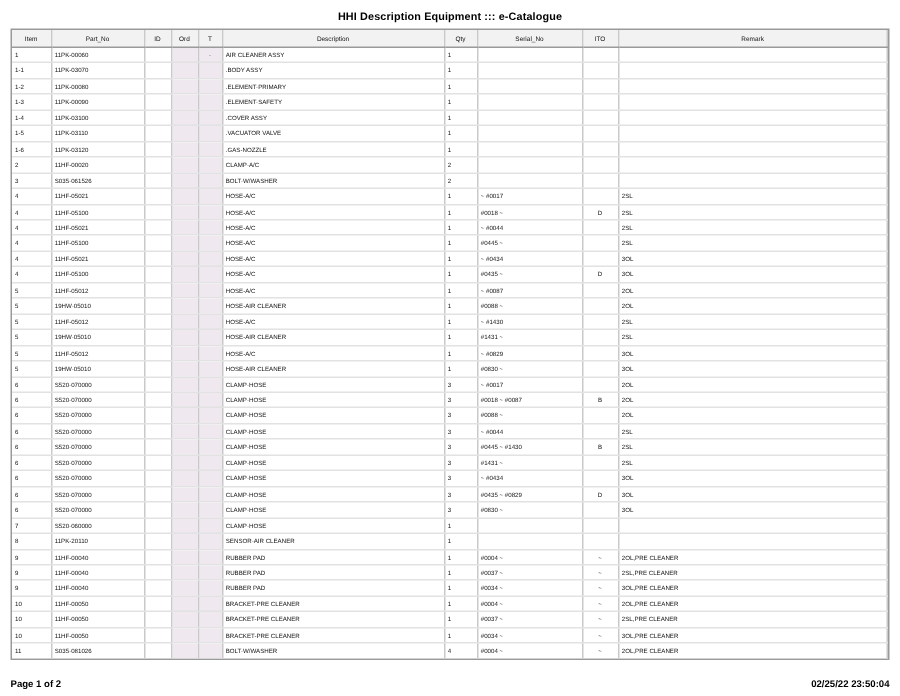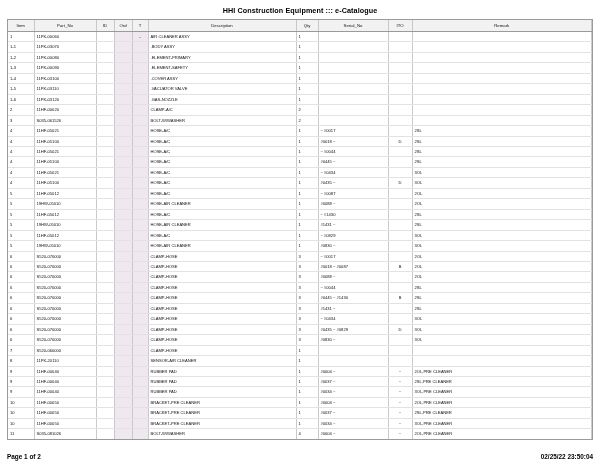--- a/index.html
+++ b/index.html
@@ -103,21 +103,21 @@
     color: #000;
   }
   .footer .left { font-size: 6.4px; }
   .footer .right { font-size: 6.4px; }
 </style>
 </head>
 <body>
 
 <div class="page">
 
-  <div class="doc-title">HHI Construction Equipment ::: e-Catalogue</div>
+  <div class="doc-title">HHI Description Equipment ::: e-Catalogue</div>
 
   <div class="table-wrap">
     <table class="grid">
       <colgroup>
         <col class="c-item">
           <col class="c-part">
           <col class="c-id">
           <col class="c-ord">
           <col class="c-t">
         <col class="c-desc">

